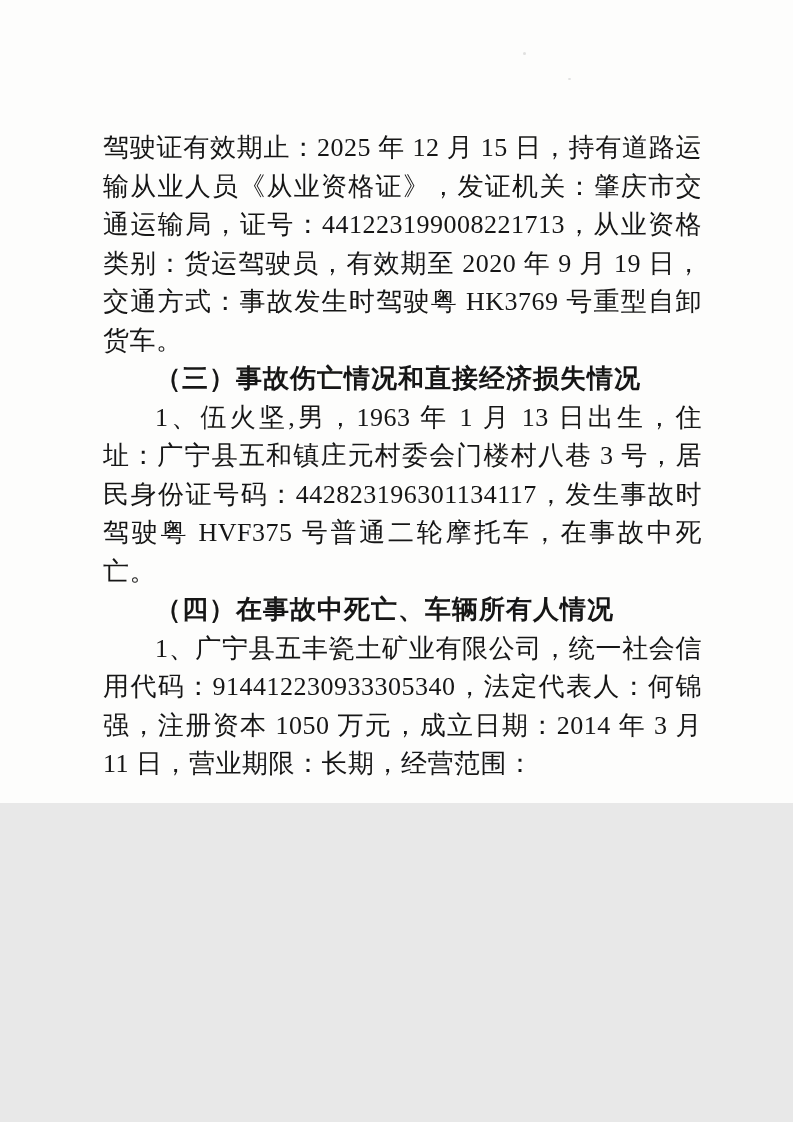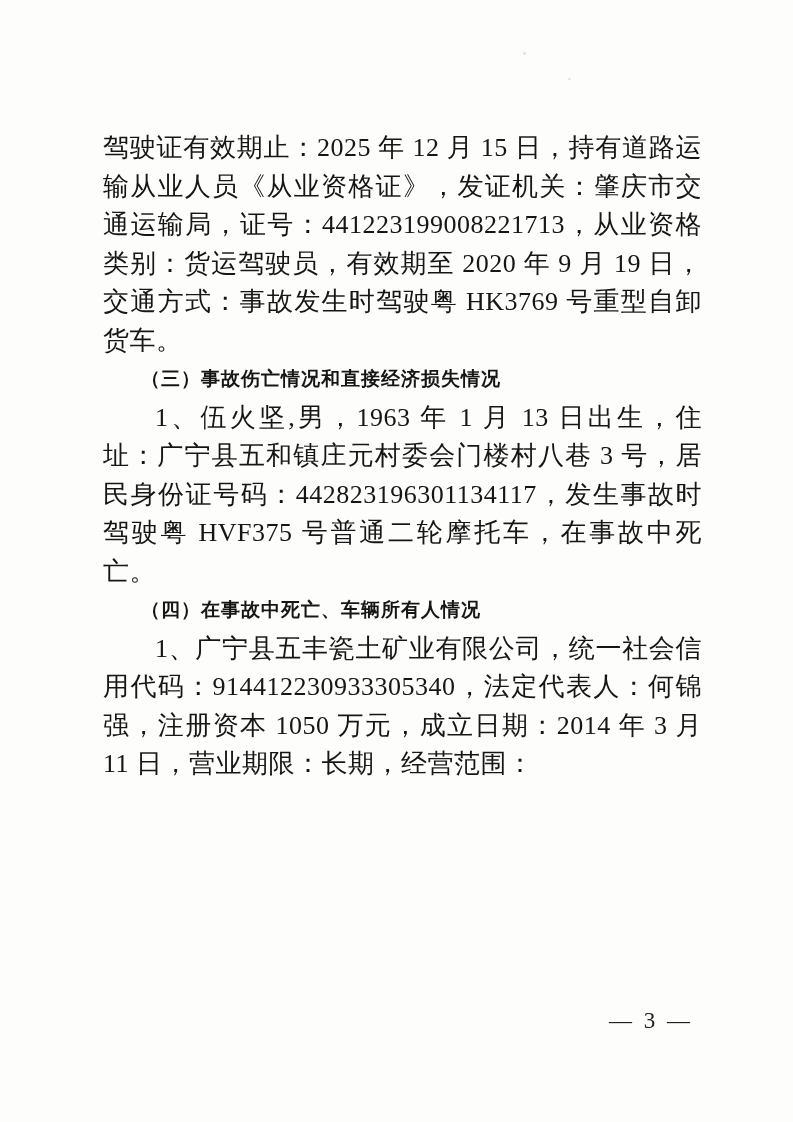--- a/index.html
+++ b/index.html
@@ -7,21 +7,21 @@
   html, body {
     width: 793px;
     height: 1122px;
     background: #e8e8e8;
     font-family: "Liberation Serif", "DejaVu Serif", serif;
   }
 
   .sheet {
     position: relative;
     width: 793px;
-    height: 1122px;
+    height: 803px;
     background: #fdfdfc;
     overflow: hidden;
     color: #161616;
   }
 
   .doc-body {
     position: absolute;
     left: 103px;
     top: 129px;
     width: 599px;
@@ -36,21 +36,21 @@
     text-indent: 2em;
   }
 
   .para.no-indent {
     text-indent: 0;
   }
 
   .heading {
     font-weight: 700;
     text-indent: 2em;
-    font-size: 19px;
+    font-size: 26px;
     letter-spacing: 1px;
   }
 
   .page-number {
     position: absolute;
     top: 1008px;
     right: 100px;
     font-size: 23px;
     letter-spacing: 3px;
     color: #222;

